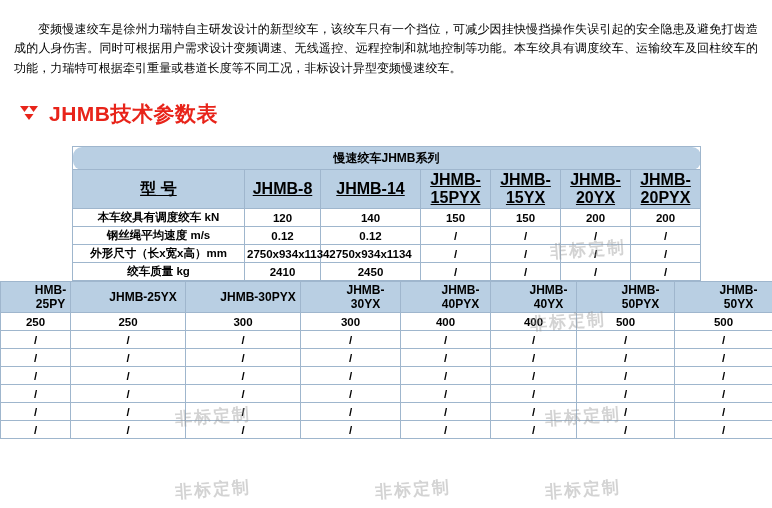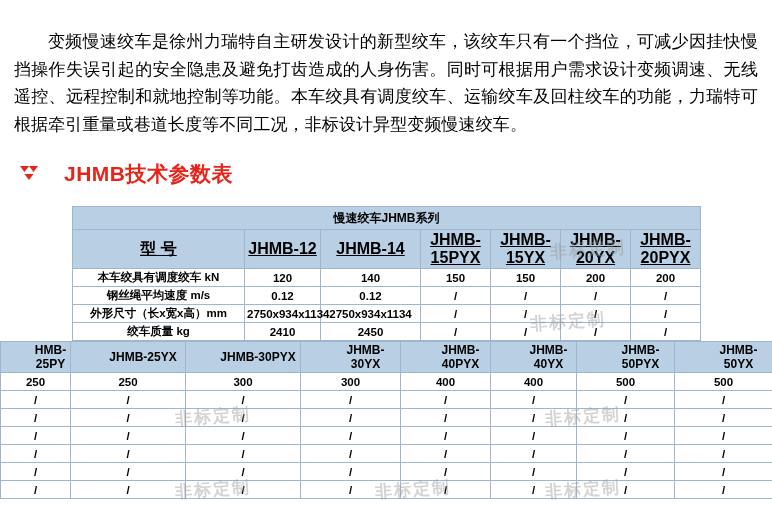--- a/index.html
+++ b/index.html
@@ -9,33 +9,33 @@
   body {
     width: 772px;
     height: 508px;
     background: #ffffff;
     font-family: "Liberation Sans", sans-serif;
     color: #000;
     overflow: hidden;
     position: relative;
   }
   .intro {
-    padding: 28px 14px 0 14px;
-    font-size: 17px;
+    padding: 20px 14px 0 14px;
+    font-size: 12px;
     line-height: 1.62;
     text-align: justify;
     text-indent: 2em;
     color: #000;
     letter-spacing: 0.1px;
   }
   .section-head {
     display: flex;
     align-items: center;
     margin: 22px 0 12px 18px;
-    gap: 24px;
+    gap: 9px;
   }
   .chev {
     display: inline-block;
     width: 22px;
     height: 22px;
     position: relative;
   }
   .chev svg { display: block; }
   .section-title {
     color: #e8241a;
@@ -65,20 +65,21 @@
     vertical-align: middle;
     height: 15px;
     font-weight: bold;
     color: #000;
     background: #ffffff;
   }
   .hdr-band td {
     background: #b9cfe3 !important;
     font-size: 12px;
     height: 20px !important;
+    border-radius: 9px;
   }
   .hdr-row td {
     background: #b9cfe3 !important;
     height: 19px !important;
     font-size: 16px;
     text-decoration: underline;
   }
   td.rowlabel {
     text-align: center;
     font-size: 11.5px;
@@ -152,21 +153,21 @@
       <col style="width:70px">
       <col style="width:70px">
       <col style="width:70px">
     </colgroup>
     <tbody>
       <tr class="hdr-band">
         <td colspan="7">慢速绞车JHMB系列</td>
       </tr>
       <tr class="hdr-row">
         <td>型  号</td>
-        <td>JHMB-12</td>
+        <td>JHMB-8</td>
         <td>JHMB-14</td>
         <td>JHMB-15PYX</td>
         <td>JHMB-15YX</td>
         <td>JHMB-20YX</td>
         <td>JHMB-20PYX</td>
       </tr>
 
       <tr>
         <td class="rowlabel">本车绞具有调度绞车 kN</td>
         <td>120</td>

